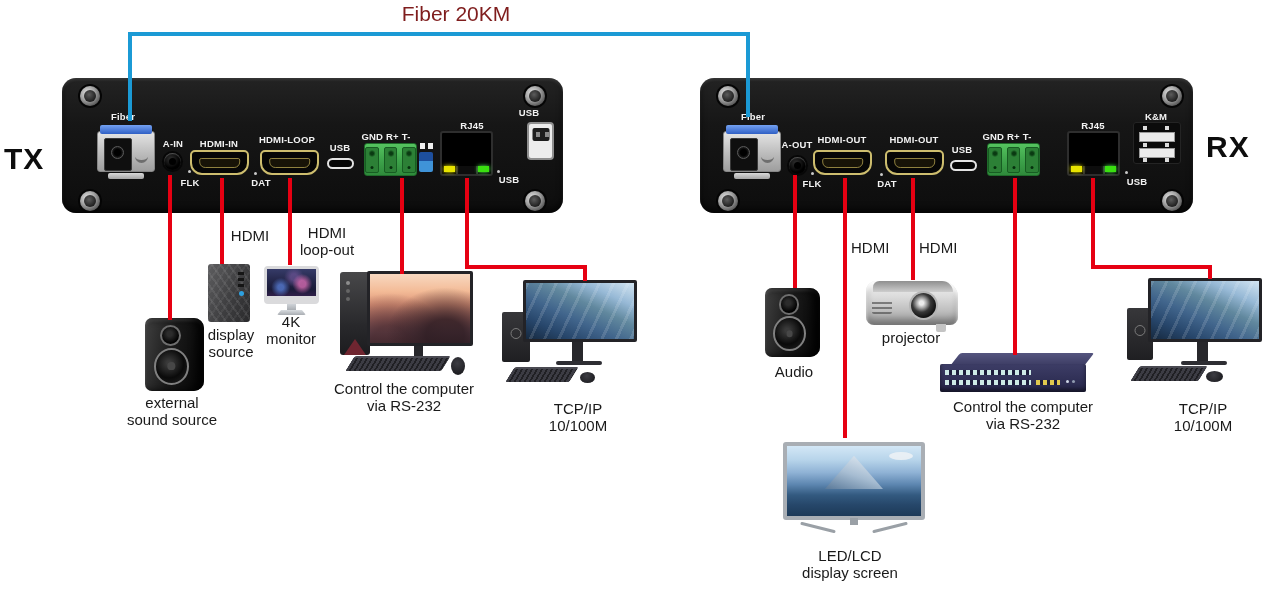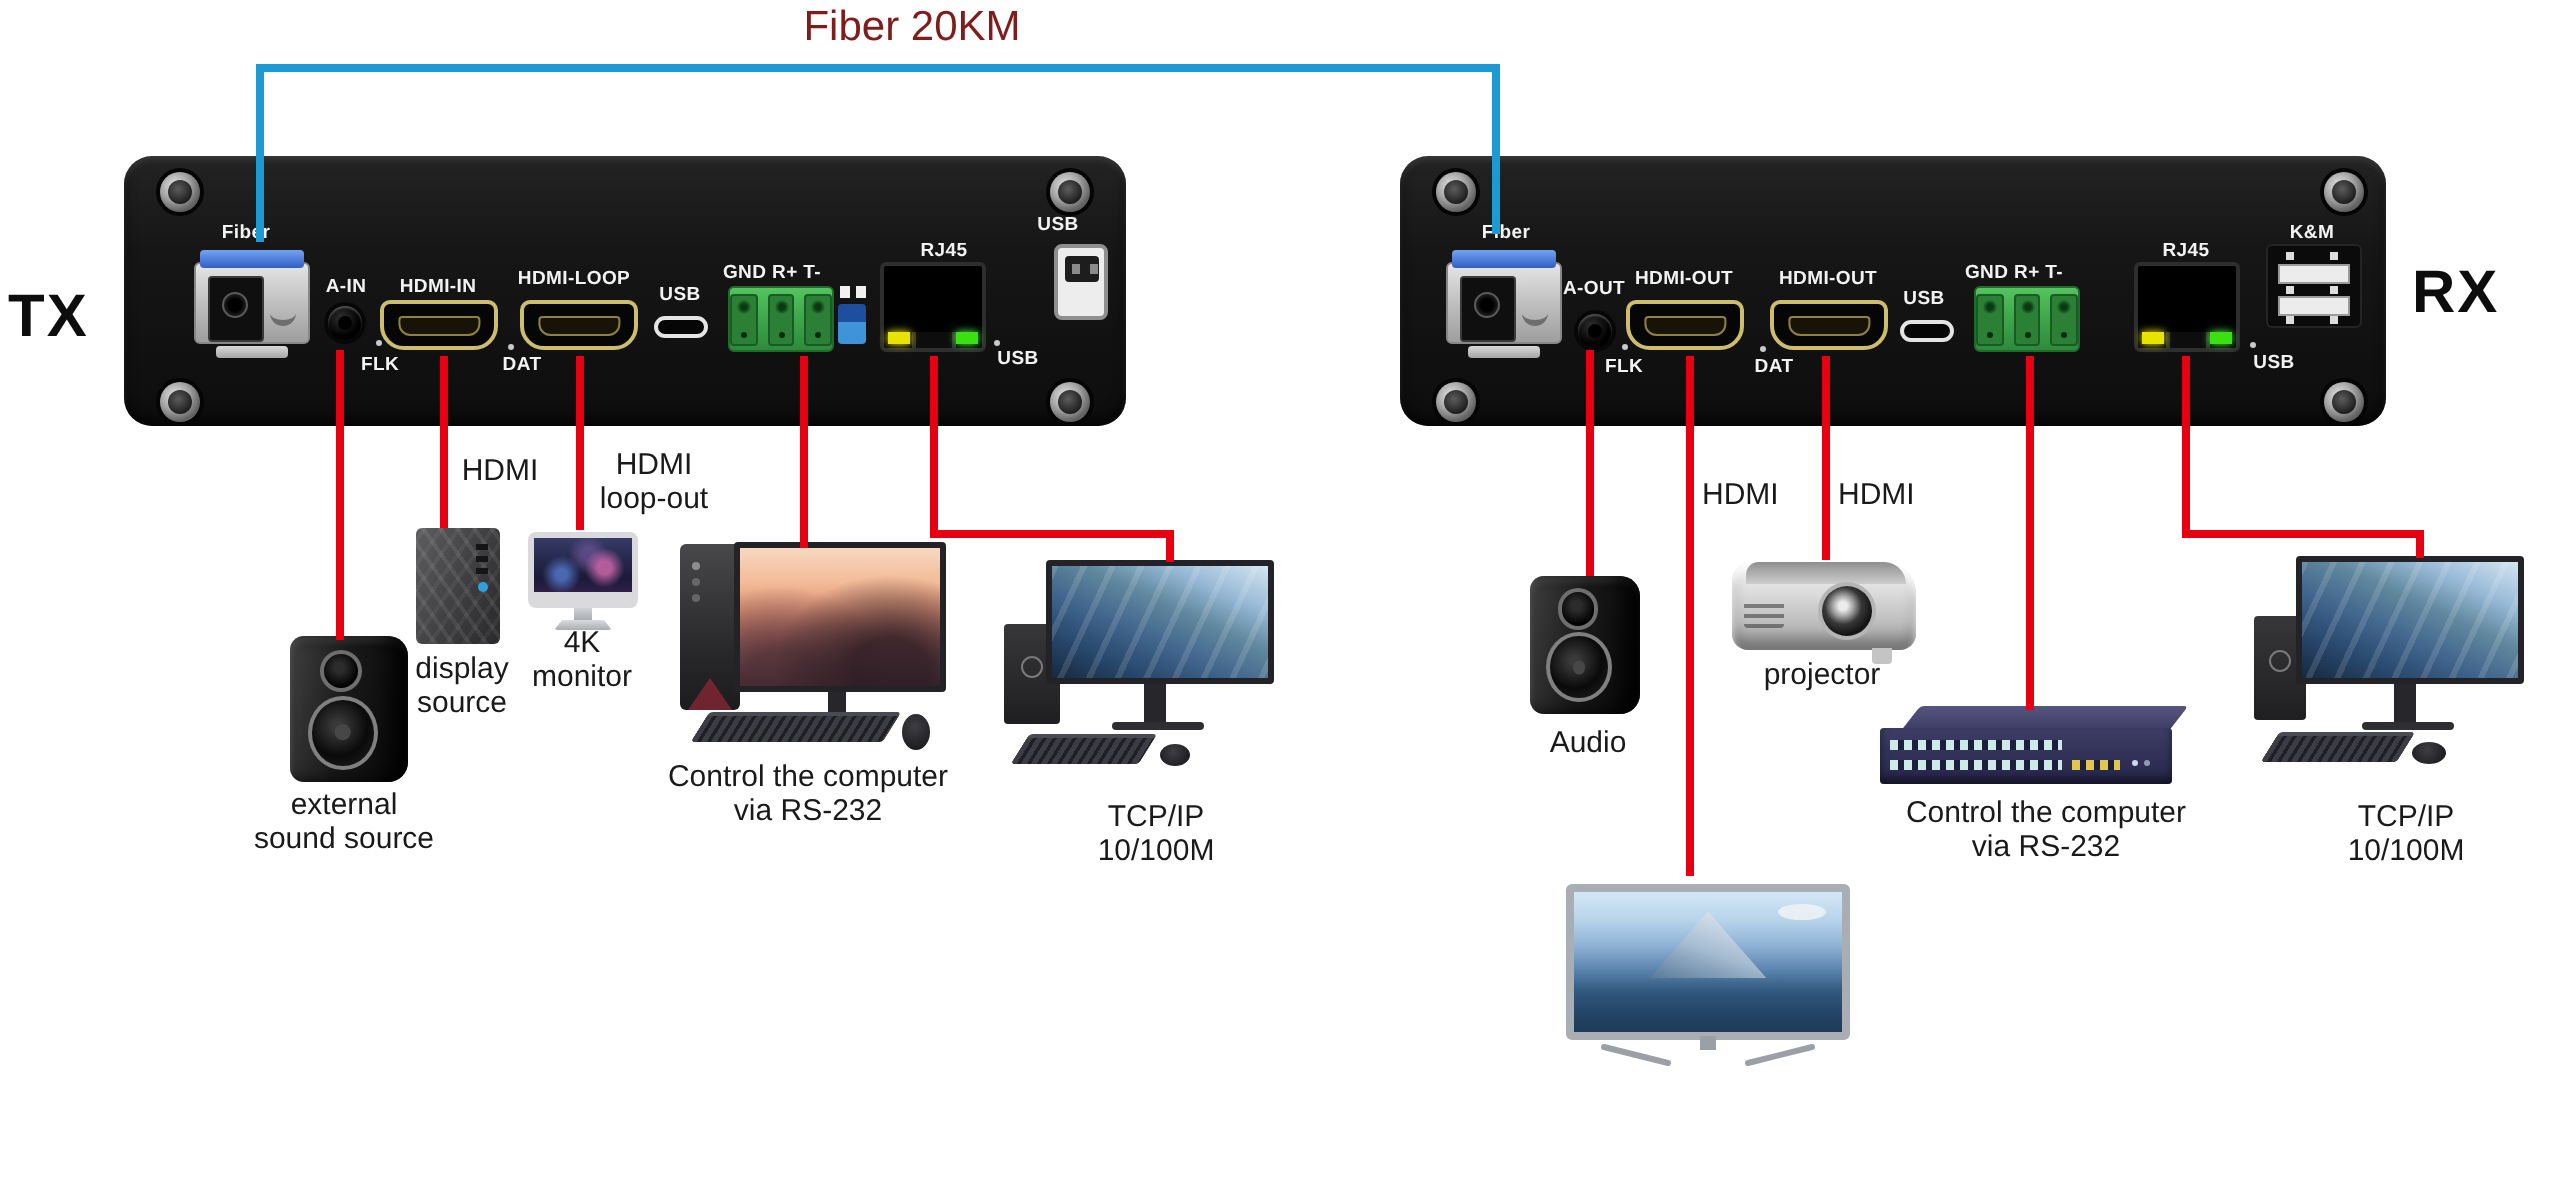--- a/index.html
+++ b/index.html
@@ -404,14 +404,15 @@
   <div class="keyboard" style="left:1135px;top:366px;width:68px;height:13px;"></div>
   <div class="mouse" style="left:1206px;top:371px;width:17px;height:11px;"></div>
   <div class="abs dev-label" style="left:1163px;top:400px;width:80px;">TCP/IP 10/100M</div>
 
   <div class="tv" style="left:783px;top:442px;width:142px;height:78px;">
     <div class="tv-scr"></div>
   </div>
   <div class="tv-neck" style="left:850px;top:518px;"></div>
   <div class="tv-leg" style="left:800px;top:526px;transform:rotate(14deg);"></div>
   <div class="tv-leg" style="left:872px;top:526px;transform:rotate(-14deg);"></div>
+  <div class="abs dev-label" style="left:800px;top:547px;width:100px;">LED/LCD display screen</div>
 
 </div>
 
 </body></html>

